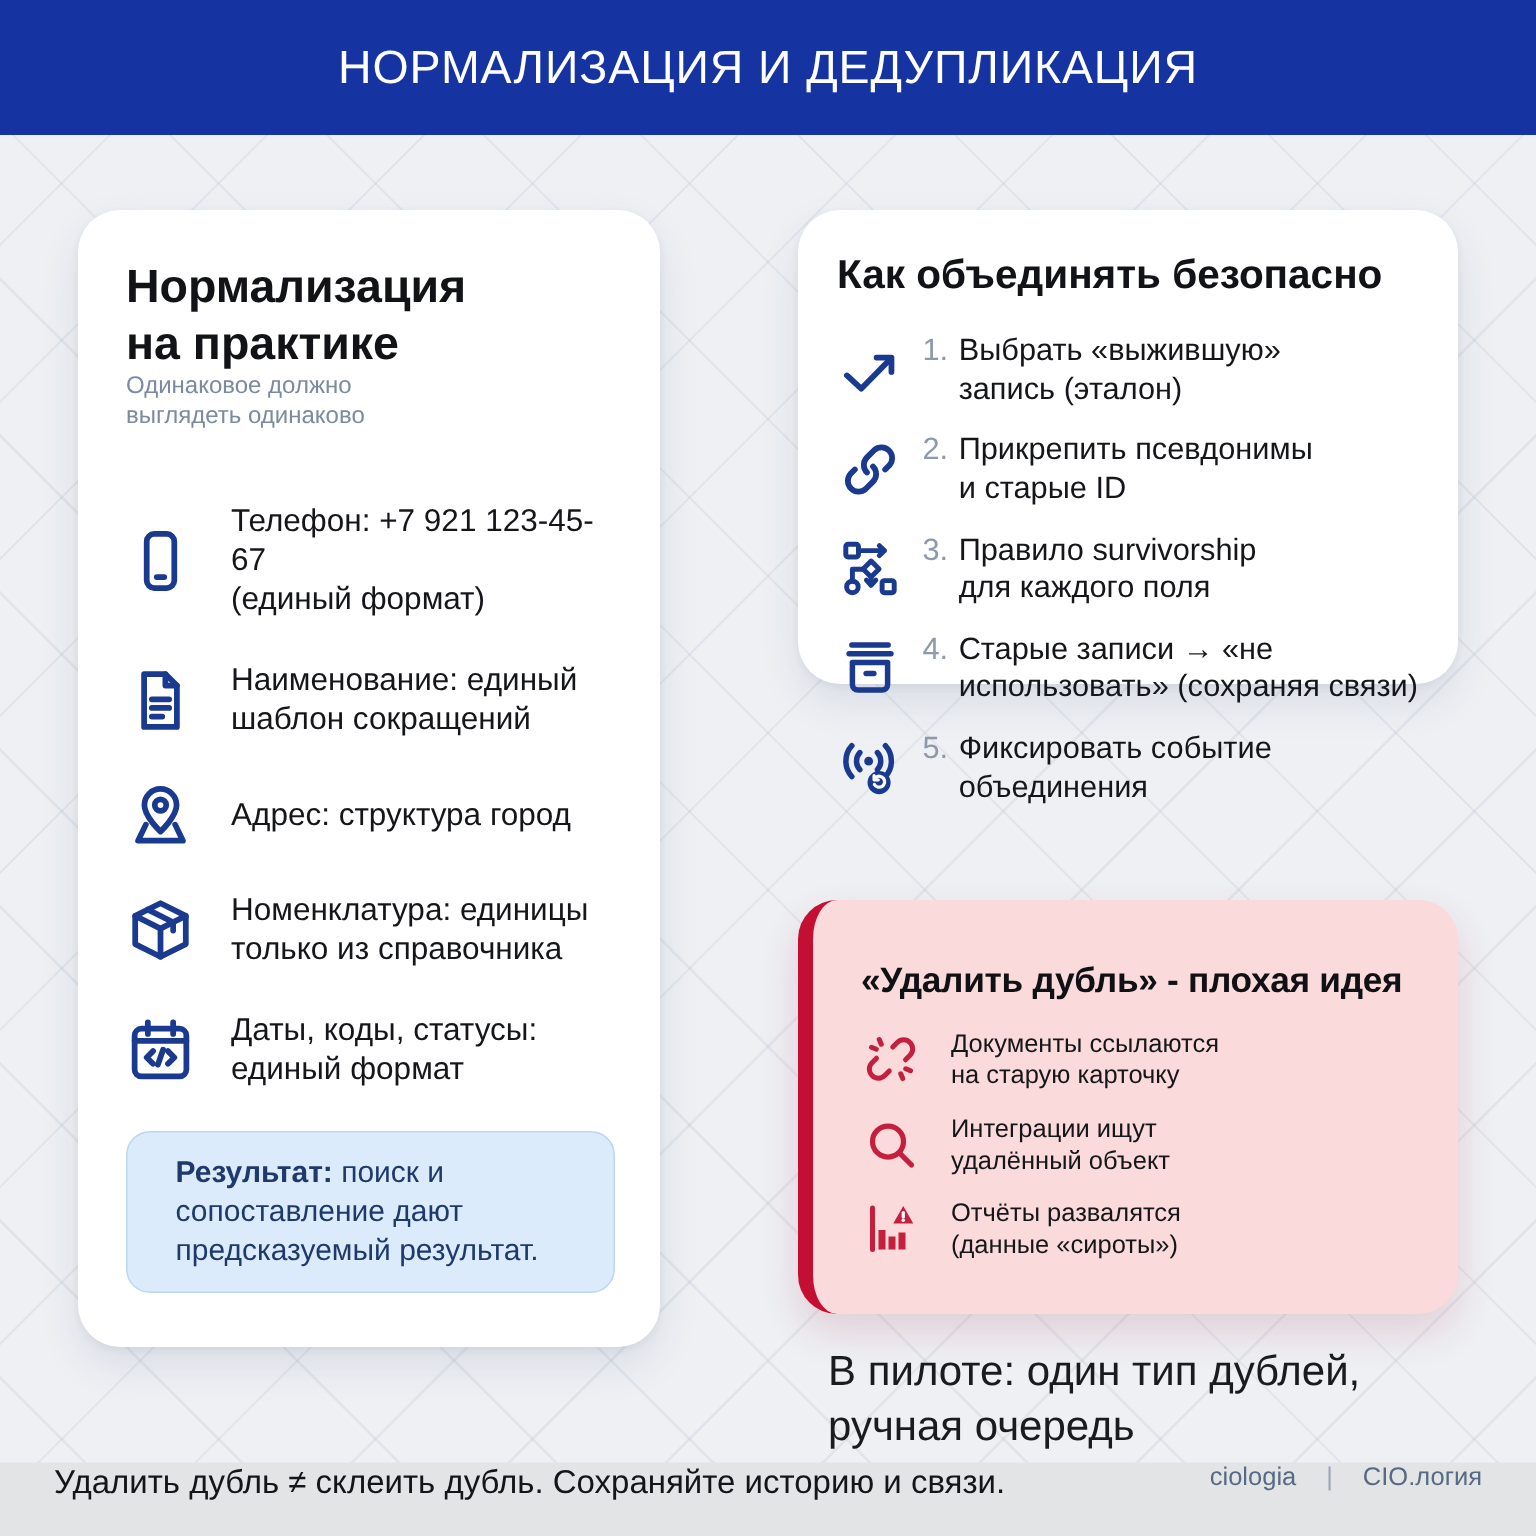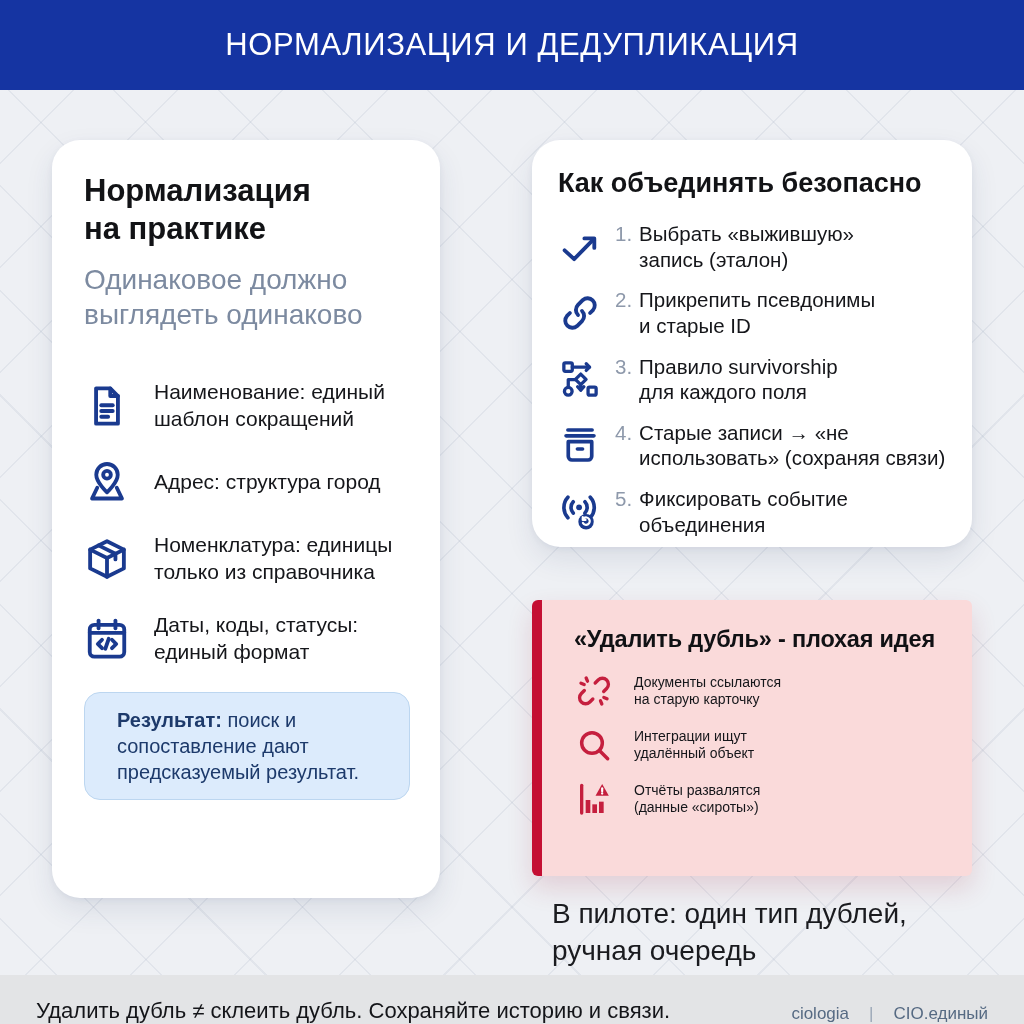--- a/index.html
+++ b/index.html
@@ -41,32 +41,32 @@
   .header h1{
     color:#fff;font-size:31px;font-weight:400;letter-spacing:.6px;
     text-align:center;
   }
   
   .card{
     position:absolute;background:#fff;border-radius:28px;
     box-shadow:0 12px 28px rgba(35,55,95,.10), 0 2px 6px rgba(35,55,95,.06);
   }
   .card-left{left:52px;top:140px;width:388px;height:758px;padding:32px 30px 28px 32px;}
-  .card-merge{left:532px;top:140px;width:440px;height:407px;padding:28px 20px 24px 26px;}
+  .card-merge{left:532px;top:140px;width:440px;height:316px;padding:28px 20px 24px 26px;}
   .card-danger{
-    left:532px;top:600px;width:440px;height:276px;padding:26px 22px 22px 24px;
+    left:532px;top:600px;width:440px;height:276px;padding:40px 22px 22px 24px;
     background:var(--danger-bg);
     border-left:10px solid var(--danger-stripe);
-    border-radius:6px;
+    border-radius:26px;
     box-shadow:0 12px 26px rgba(160,35,60,.16);
   }
   .pre{white-space:pre-line;}
   
   .card-left h2{font-size:31px;font-weight:700;line-height:1.22;color:#121316;}
-  .card-left .subtitle{margin-top:14px;font-size:28px;line-height:1.28;color:var(--muted);}
+  .card-left .subtitle{font-size:16px;line-height:1.28;color:var(--muted);}
   .norm-list{margin-top:46px;}
   .norm-item{display:flex;align-items:center;gap:24px;margin-bottom:27px;}
   .norm-item .icon{flex:0 0 46px;width:46px;height:46px;color:var(--accent-navy);}
   .norm-item p{font-size:21px;line-height:1.26;color:#15161a;}
   .result-box{
     margin-top:20px;
     background:var(--result-bg);
     border:1px solid #bcd6f0;
     border-radius:16px;
     padding:14px 32px;
@@ -79,31 +79,31 @@
   .safe-item{display:flex;align-items:center;gap:13px;margin-bottom:15px;}
   .safe-item .icon{flex:0 0 44px;width:44px;height:44px;color:var(--accent-navy);}
   .safe-body{display:flex;align-items:flex-start;}
   .safe-num{color:var(--num-gray);font-size:20.5px;line-height:1.25;margin-right:7px;}
   .safe-text{font-size:20.5px;line-height:1.25;color:#15161a;}
   
   .card-danger h2{font-size:23.5px;font-weight:700;color:#101114;letter-spacing:-.2px;margin-left:8px;}
   .danger-list{margin-top:18px;}
   .danger-item{display:flex;align-items:center;gap:20px;margin-bottom:14px;margin-left:8px;}
   .danger-item .icon{flex:0 0 40px;width:40px;height:40px;color:var(--accent-red);}
-  .danger-item p{font-size:14px;line-height:1.25;color:#15161a;}
+  .danger-item p{font-size:17px;line-height:1.25;color:#15161a;}
   
   .pilot-note{
     position:absolute;left:552px;top:896px;width:430px;
     font-size:28px;line-height:1.32;color:#1a1b1f;
   }
   
   .footer{
     position:absolute;left:0;right:0;bottom:0;height:49px;
     background:var(--footer-bg);
-    display:flex;align-items:flex-end;justify-content:space-between;
+    display:flex;align-items:flex-start;justify-content:space-between;
     padding:0 36px;
   }
   .footer .tagline{font-size:22px;color:#141519;}
   .footer .brand{font-size:17px;color:#566a83;display:flex;align-items:center;gap:20px;}
   .footer .brand .divider{color:#9aa6b6;}
   svg{display:block;width:100%;height:100%;}
 </style>
 </head>
 <body>
 
@@ -114,20 +114,30 @@
   </div>
 
   <section class="card card-left">
     <h2 class="pre">Нормализация
 на практике</h2>
     <p class="subtitle pre">Одинаковое должно
 выглядеть одинаково</p>
 
     <div class="norm-list">
 
+      <div class="norm-item">
+        <span class="icon">
+          <svg viewBox="0 0 24 24" fill="none" stroke="currentColor" stroke-width="2" stroke-linecap="round" stroke-linejoin="round">
+            <rect x="7.2" y="2.6" width="9.6" height="18.8" rx="2.6"></rect>
+            <line x1="10.7" y1="17.6" x2="13.3" y2="17.6"></line>
+          </svg>
+        </span>
+        <p class="pre">Телефон: +7 921 123-45-67
+(единый формат)</p>
+      </div>
 
       <div class="norm-item">
         <span class="icon">
           <svg viewBox="0 0 24 24" fill="none" stroke="currentColor" stroke-width="2" stroke-linecap="round" stroke-linejoin="round">
             <path d="M6.3 2.8h7.4l4 4v14.4H6.3z"></path>
             <path d="M13.7 2.8v4h4"></path>
             <line x1="9" y1="11.6" x2="15" y2="11.6"></line>
             <line x1="9" y1="14.6" x2="15" y2="14.6"></line>
             <line x1="9" y1="17.6" x2="12.6" y2="17.6"></line>
           </svg>
@@ -324,17 +334,17 @@
   </section>
 
   <p class="pilot-note pre">В пилоте: один тип дублей, ручная очередь
 на склейку, 2-3 поля для нормализации.</p>
 
   <div class="footer">
     <span class="tagline">Удалить дубль ≠ склеить дубль. Сохраняйте историю и связи.</span>
     <span class="brand">
       <span>ciologia</span>
       <span class="divider">|</span>
-      <span>CIO.единый</span>
+      <span>CIO.логия</span>
     </span>
   </div>
 
 </div>
 
 </body></html>

